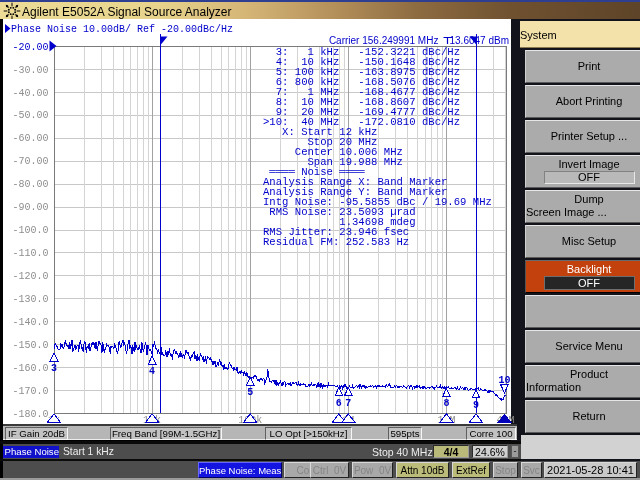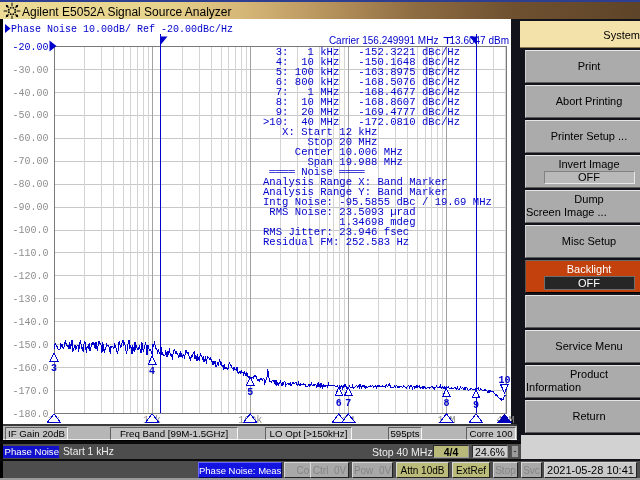--- a/index.html
+++ b/index.html
@@ -24,21 +24,21 @@
 #bar3bot{position:absolute;left:0;top:478px;width:640px;height:2px;background:#9a9a9a}
 .sunk{position:absolute;top:427px;height:13px;background:#c2c2c2;border-top:1px solid #606060;border-left:1px solid #606060;border-bottom:1px solid #f6f6f6;border-right:1px solid #f6f6f6;font-size:9.7px;color:#000;text-align:center;line-height:11px;white-space:nowrap}
 
 #menubg{position:absolute;left:511px;top:19px;width:129px;height:443px;background:#13131c}
 #menulow{position:absolute;left:521px;top:435px;width:119px;height:24px;background:#d2d2d2}
 .btn{position:absolute;left:525px;width:128px;background:#ababab;border-top:1px solid #e6e6e6;border-left:1px solid #cfcfcf;border-right:1px solid #5a5a5a;border-bottom:1px solid #5a5a5a;font-size:11px;color:#000}
 .btn .c1{text-align:center;margin-top:9px}
 .btn .l1{text-align:center;margin-top:2px}
 .btn .l2{text-align:left;margin-top:1px}
 .btn.dark{background:#c2410c;border-top:1px solid #6a6a6a;border-left:1px solid #555;border-right:1px solid #000;border-bottom:1px solid #000;color:#fff}
-.sysbtn{position:absolute;left:520px;top:21px;width:120px;height:27px;background:#f3e3ab;font-size:11px;color:#000;text-align:right;line-height:28px;border-bottom:1px solid #8a7a50}
+.sysbtn{position:absolute;left:520px;top:21px;width:120px;height:27px;background:#f3e3ab;font-size:11px;color:#000;text-align:left;line-height:28px;border-bottom:1px solid #8a7a50}
 .offl{margin:1px auto 0;width:91px;height:13px;background:#b9b9b9;border-top:1px solid #818181;border-left:1px solid #818181;border-bottom:1px solid #e8e8e8;border-right:1px solid #e8e8e8;text-align:center;line-height:11px;font-size:11px}
 .offd{margin:1px auto 0;width:91px;height:14px;background:#262626;border:1px solid #6e6e6e;text-align:center;line-height:12px;font-size:11px;color:#fff}
 .arr{position:absolute;right:7px;top:12px;width:0;height:0;border-left:5px solid #3a3a3a;border-top:4.5px solid transparent;border-bottom:4.5px solid transparent}
 
 .b3{position:absolute;top:462px;height:16px;font-size:10px;line-height:15px;text-align:center;border-top:1px solid #d8d8d8;border-left:1px solid #d8d8d8;border-bottom:1px solid #222;border-right:1px solid #222}
 </style></head><body>
 <div id="topline"></div>
 <div id="title">
     <span>Agilent E5052A Signal Source Analyzer</span>
   </div>
@@ -246,21 +246,21 @@
 <text x="263" y="185" xml:space="preserve" class="mk">Analysis Range X: Band Marker</text>
 <text x="263" y="195" xml:space="preserve" class="mk">Analysis Range Y: Band Marker</text>
 <text x="263" y="205" xml:space="preserve" class="mk">Intg Noise: -95.5855 dBc / 19.69 MHz</text>
 <text x="263" y="215" xml:space="preserve" class="mk"> RMS Noise: 23.5093 µrad</text>
 <text x="263" y="225" xml:space="preserve" class="mk">            1.34698 mdeg</text>
 <text x="263" y="235" xml:space="preserve" class="mk">RMS Jitter: 23.946 fsec</text>
 <text x="263" y="245" xml:space="preserve" class="mk">Residual FM: 252.583 Hz</text>
 </g>
 </svg>
 <div class="sunk" style="left:5px;width:63px">IF Gain 20dB</div>
-<div class="sunk" style="left:110px;width:128px">Freq Band [99M-1.5GHz]</div>
+<div class="sunk" style="left:110px;width:112px">Freq Band [99M-1.5GHz]</div>
 <div class="sunk" style="left:265px;width:87px">LO Opt [&gt;150kHz]</div>
 <div class="sunk" style="left:388px;width:34px">595pts</div>
 <div class="sunk" style="left:466px;width:50px">Corre 100</div>
 
 <div class="abs" style="left:3px;top:446px;width:56px;height:12px;background:#1111cc;color:#fff;font-size:9.6px;text-align:right;line-height:12px;white-space:nowrap">Phase Noise</div>
 <div class="abs" style="left:63px;top:446px;color:#ededed;font-size:10.3px;font-family:Liberation Sans, sans-serif;white-space:nowrap">Start 1 kHz</div>
 <div class="abs" style="left:372px;top:446px;color:#ededed;font-size:10.5px;white-space:nowrap">Stop 40 MHz</div>
 <div class="abs" style="left:433px;top:445px;width:36px;height:13px;background:#b9b97a;border-top:1px solid #2a2a2a;border-left:1px solid #2a2a2a;border-bottom:1px solid #9a9a9a;border-right:1px solid #9a9a9a;font-size:10.5px;font-weight:bold;text-align:center;line-height:13px">4/4</div>
 <div class="abs" style="left:472px;top:445px;width:36px;height:13px;background:#d0d0d0;border-top:1px solid #2a2a2a;border-left:1px solid #2a2a2a;border-bottom:1px solid #9a9a9a;border-right:1px solid #9a9a9a;font-size:10.5px;text-align:center;line-height:13px">24.6%</div>
 <div class="abs" style="left:511px;top:445px;width:8px;height:13px;background:#9a9a9a;border:1px solid #555;font-size:9px;text-align:center;line-height:11px;color:#111">-</div>

